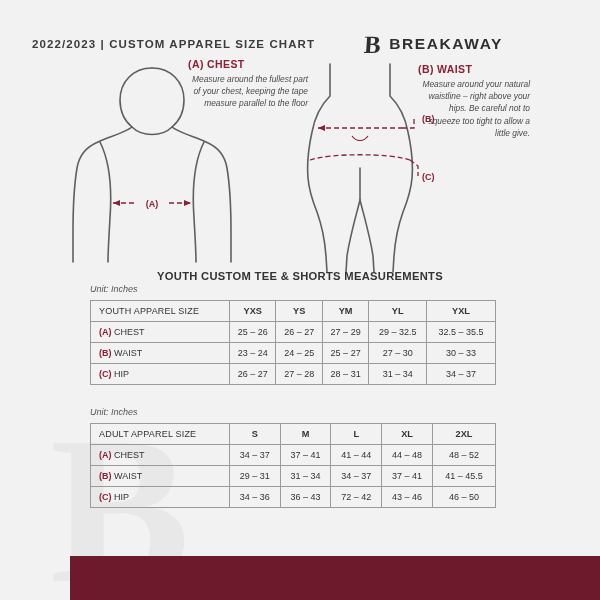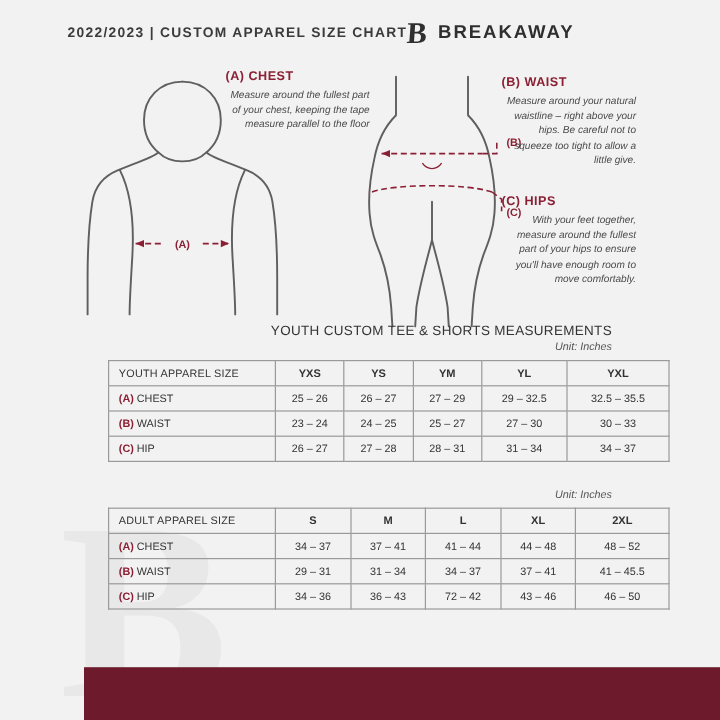--- a/index.html
+++ b/index.html
@@ -36,26 +36,26 @@
     font-family: "Liberation Serif", serif;
     font-size: 210px;
     font-weight: bold;
     color: #e8e8e8;
     line-height: 1;
     user-select: none;
   }
   
   .header {
     position: absolute;
-    left: 0; top: 0;
+    left: 0; top: 16px;
     width: 535px;
     height: 56px;
     display: flex;
     align-items: center;
-    justify-content: center;
+    justify-content: space-between;
     padding: 0 32px;
     box-sizing: border-box;
   }
   .header-title {
     font-size: 11.5px;
     font-weight: bold;
     letter-spacing: 1.1px;
     color: #3b3b3b;
     white-space: nowrap;
   }
@@ -113,37 +113,37 @@
   
   .table-block {
     position: absolute;
     left: 90px;
     width: 420px;
   }
   #youth-block { top: 270px; }
   #adult-block { top: 405px; }
 
   .table-title {
-    text-align: right;
+    text-align: center;
     font-size: 11.2px;
-    font-weight: normal;
+    font-weight: bold;
     color: #333;
     letter-spacing: .3px;
   }
   .table-unit {
-    text-align: right;
+    text-align: left;
     font-size: 9px;
     font-style: italic;
     color: #555;
     margin-top: 2px;
     margin-bottom: 6px;
   }
   table {
     border-collapse: collapse;
-    width: 468px;
+    width: 406px;
     background: transparent;
   }
   th, td {
     border: 1px solid #9a9a9a;
     height: 20px;
     font-size: 9px;
     color: #333;
     text-align: center;
     padding: 0;
   }
@@ -258,24 +258,20 @@
       </svg>
 
       <div class="callout" id="callout-chest">
         <div class="callout-title">(A) CHEST</div>
         <div class="callout-body">Measure around the fullest part of your chest, keeping the tape measure parallel to the floor</div>
       </div>
       <div class="callout" id="callout-waist">
         <div class="callout-title">(B) WAIST</div>
         <div class="callout-body">Measure around your natural waistline – right above your hips. Be careful not to squeeze too tight to allow a little give.</div>
       </div>
-      <div class="callout" id="callout-hips">
-        <div class="callout-title">(C) HIPS</div>
-        <div class="callout-body">With your feet together, measure around the fullest part of your hips to ensure you'll have enough room to move comfortably.</div>
-      </div>
     </div>
 
     <div class="table-block" id="youth-block">
       <div class="table-title">YOUTH CUSTOM TEE &amp; SHORTS MEASUREMENTS</div>
       <div class="table-unit">Unit: Inches</div>
       <table>
         <thead>
           <tr>
             <th class="row-head">YOUTH APPAREL SIZE</th>
             <th>YXS</th>

